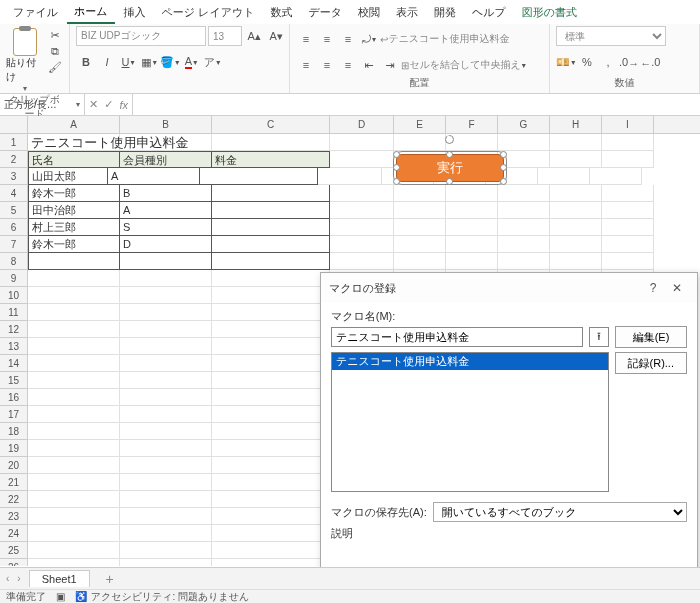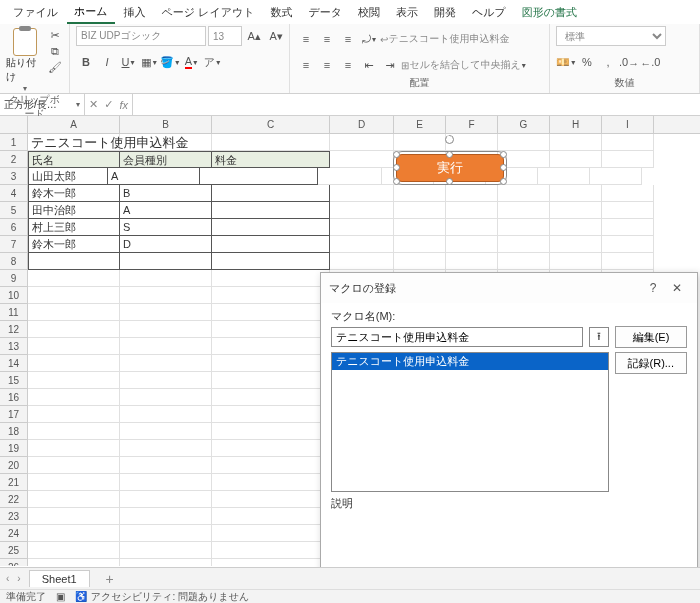--- a/index.html
+++ b/index.html
@@ -550,20 +550,24 @@
       <input class="dlg-input" style="flex: 1 1 0%;" value="テニスコート使用申込料金">
       <div class="dlg-input" style="width:20px;text-align:center">⭱</div>
       <button class="dlg-btn">編集(E)</button>
     </div>
     <div class="dlg-row" style="align-items:flex-start">
       <div class="dlg-list" style="flex:1">
         <div class="item sel">テニスコート使用申込料金</div>
       </div>
       <button class="dlg-btn">記録(R)...</button>
     </div>
+    <div class="dlg-row" style="margin-top:10px">
+      <span>マクロの保存先(A):</span>
+      <select class="dlg-select" style="flex:1"><option>開いているすべてのブック</option></select>
+    </div>
     <div style="font-size:11px;margin-top:4px">説明</div>
   </div>
   <div class="dlg-footer">
     <button class="dlg-btn primary">OK</button>
     <button class="dlg-btn">キャンセル</button>
   </div>
 </div>
 
 <div class="sheettabs">
   <span class="nav">‹</span>

